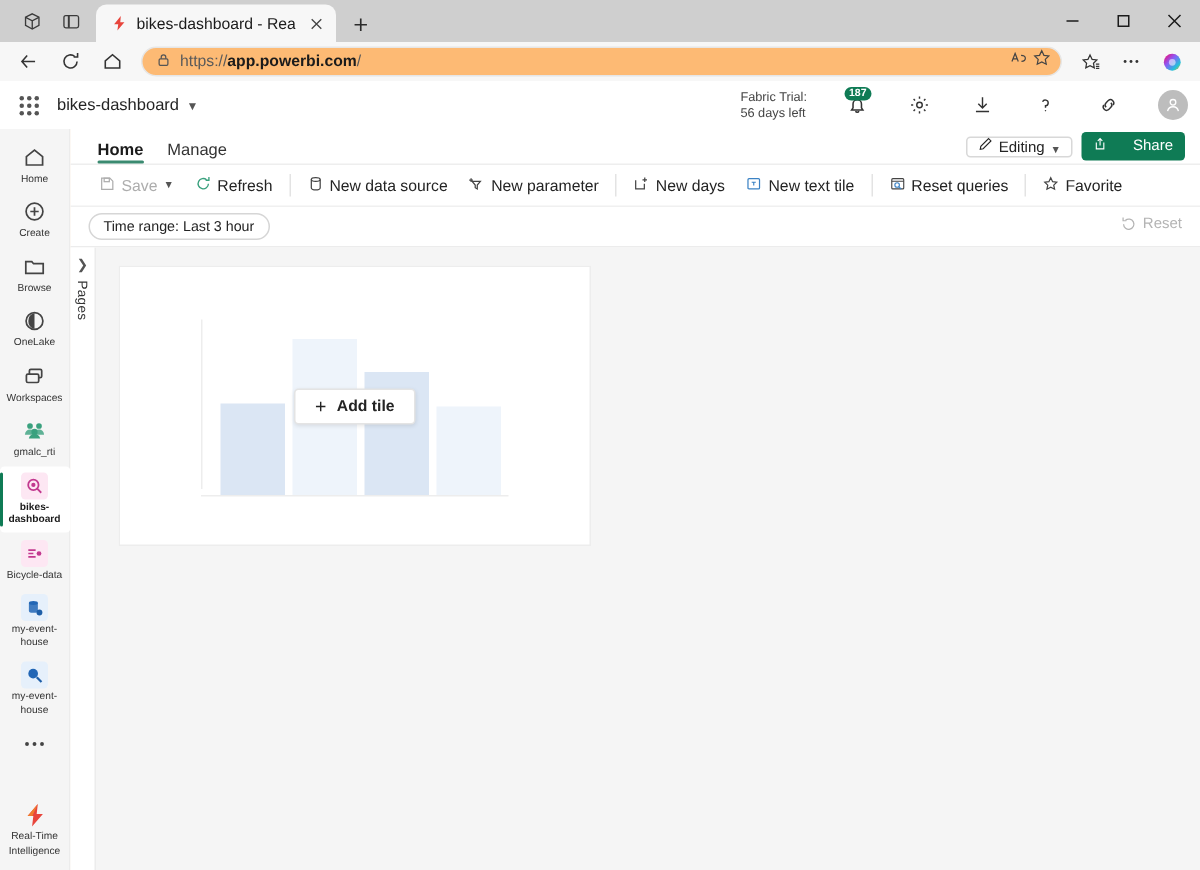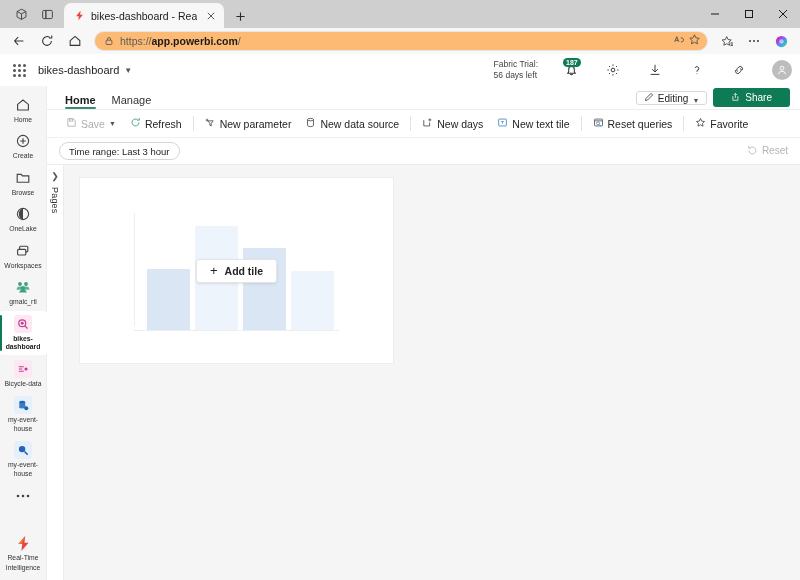--- a/index.html
+++ b/index.html
@@ -135,21 +135,21 @@
     height: 2px; background: #3a8a70; border-radius: 2px;
   }
   .tabs-right { margin-left: auto; display: flex; align-items: center; gap: 6px; padding-bottom: 2px; }
   .btn-outline {
     height: 14px; border: 1px solid #d8d8d8; border-radius: 3px; background: #fff;
     display: flex; align-items: flex-end; gap: 4px; padding: 0 7px;
     font-size: 10px; color: #242424;
   }
   .btn-share {
     height: 19px; border-radius: 3px; background: #0f7b55; color: #fff;
-    display: flex; align-items: center; gap: 4px; padding: 0 18px; font-size: 10px;
+    display: flex; align-items: center; gap: 16px; padding: 0 8px; font-size: 10px;
   }
 
   .toolbar {
     height: 28px; display: flex; align-items: center; gap: 0;
     padding: 0 12px; background: #fff; border-bottom: 1px solid #f0f0f0;
   }
   .tb-item {
     display: flex; align-items: center; gap: 4px; padding: 0 7px; height: 21px;
     font-size: 10.5px; color: #242424; border-radius: 3px;
   }
@@ -588,35 +588,35 @@
           </svg>
         </span>
         <span>Refresh</span>
       </div>
 
       <div class="tb-sep"></div>
 
       <div class="tb-item">
         <span>
           <svg width="11" height="11" viewBox="0 0 16 16" fill="none" stroke="#444" stroke-width="1.2">
+            <ellipse cx="8" cy="3.8" rx="4.3" ry="1.8"></ellipse>
+              <path d="M3.7 3.8 L3.7 12.2 A4.3 1.8 0 0 0 12.3 12.2 L12.3 3.8"></path>
+          </svg>
+        </span>
+        <span>New data source</span>
+      </div>
+
+      <div class="tb-item">
+        <span>
+          <svg width="11" height="11" viewBox="0 0 16 16" fill="none" stroke="#444" stroke-width="1.2">
             <path d="M4 5.6 L12 5.6 L9 9.2 L9 13 L7 11.8 L7 9.2 Z"></path>
               <path d="M3 2.6 L3 6.4 M1.2 4.5 L4.8 4.5"></path>
           </svg>
         </span>
         <span>New parameter</span>
-      </div>
-
-      <div class="tb-item">
-        <span>
-          <svg width="11" height="11" viewBox="0 0 16 16" fill="none" stroke="#444" stroke-width="1.2">
-            <ellipse cx="8" cy="3.8" rx="4.3" ry="1.8"></ellipse>
-              <path d="M3.7 3.8 L3.7 12.2 A4.3 1.8 0 0 0 12.3 12.2 L12.3 3.8"></path>
-          </svg>
-        </span>
-        <span>New data source</span>
       </div>
 
       <div class="tb-sep"></div>
 
       <div class="tb-item">
         <span>
           <svg width="11" height="11" viewBox="0 0 16 16" fill="none" stroke="#444" stroke-width="1.2">
             <path d="M2.6 4.6 L2.6 13 L11 13 L11 8"></path>
               <path d="M11.4 2 L11.4 6.4 M9.2 4.2 L13.6 4.2"></path>
           </svg>

